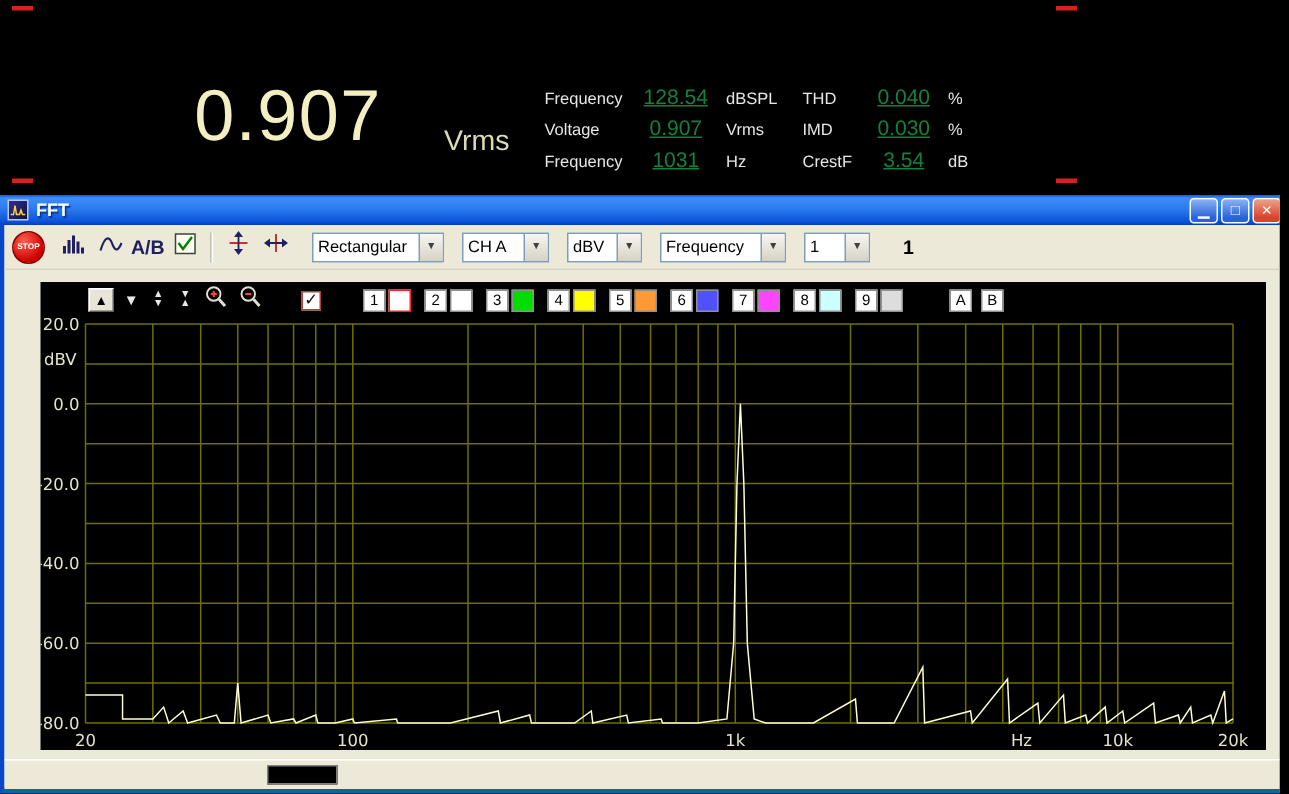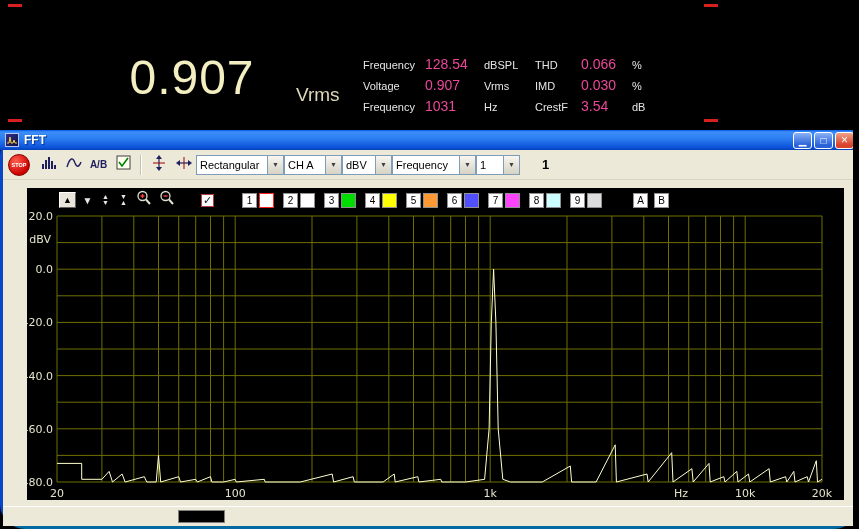--- a/index.html
+++ b/index.html
@@ -8,39 +8,39 @@
   .screen{position:relative;width:853px;height:529px;background:#000;overflow:hidden;}
 
   
   .meter-panel{position:absolute;left:0;top:0;width:859px;height:130px;background:#000;}
   .corner{position:absolute;width:14px;height:3px;background:#d92020;}
   .corner.tl{left:8px;top:4px}.corner.tr{left:704px;top:4px}
   .corner.bl{left:8px;top:119px}.corner.br{left:704px;top:119px}
   .big-value{position:absolute;left:108px;top:50px;width:168px;font-size:48px;color:#f4efc1;text-align:center;letter-spacing:1px;}
   .big-unit{position:absolute;left:296px;top:84px;font-size:19px;color:#dcd8ba;}
   .meter-table{position:absolute;left:363px;top:56px;display:grid;grid-template-columns:62px 58px 52px 46px 50px 26px;row-gap:5px;font-size:11px;color:#e6e6e6;align-items:baseline;}
-  .meter-table .val{font-size:14px;color:#ec4899;text-align:left;padding-right:7px;}
+  .meter-table .val{font-size:14px;color:#15803d;text-align:center;padding-right:7px;text-decoration:underline;}
   .meter-table .unit{padding-left:1px;}
 
   
-  .fft-window{position:absolute;left:0;top:130px;width:859px;height:399px;background:#ece9d8;border-left:3px solid #0847c8;border-right:3px solid #0847c8;border-bottom:4px solid #0369a1;border-radius:25px;}
+  .fft-window{position:absolute;left:0;top:130px;width:859px;height:399px;background:#ece9d8;border-left:3px solid #0847c8;border-right:3px solid #0847c8;border-bottom:4px solid #0369a1;}
   .titlebar{position:absolute;left:-3px;top:0;width:859px;height:20px;display:flex;align-items:center;padding:0 5px;background:linear-gradient(180deg,#0a59e8 0%,#3d8ef8 10%,#2b7cf0 45%,#0a50d8 90%,#063fb0 100%);}
   .app-icon{width:14px;height:14px;background:linear-gradient(135deg,#303090,#101040);border:1px solid #b8c8f0;display:flex;align-items:center;justify-content:center;}
   .title-text{color:#fff;font-weight:bold;font-size:12px;margin-left:5px;text-shadow:1px 1px 1px #00328a;}
   .win-buttons{margin-left:auto;display:flex;gap:2px;}
   .win-btn{width:19px;height:17px;border:1px solid #fff;border-radius:3px;color:#fff;font-size:10px;line-height:15px;text-align:center;background:linear-gradient(180deg,#8ab2f6,#2a63d8 80%);cursor:default;}
   .win-btn.close{background:linear-gradient(180deg,#f0a088,#d8442c 80%);font-size:12px;}
 
   
   .toolbar{position:absolute;left:0;top:20px;width:853px;height:30px;background:#ece9d8;display:flex;align-items:center;padding:0 5px;border-bottom:1px solid #d8d4c4;}
   .tb-btn{width:25px;height:23px;display:flex;align-items:center;justify-content:center;border:1px solid #ece9d8;}
   .stop{width:22px;height:22px;border-radius:50%;background:radial-gradient(circle at 35% 30%,#ff6050,#cc0000 70%);color:#fff;font-size:5.5px;font-weight:bold;display:flex;align-items:center;justify-content:center;border:1px solid #8a0000;margin-right:6px;}
   .tb-sep{width:2px;height:20px;border-left:1px solid #c4c0b0;border-right:1px solid #ffffff;margin:0 4px;}
-  .ab-label{font-size:10px;font-weight:bold;color:#202060;}
-  .combo{height:20px;background:#fff;border:1px solid #7f9db9;display:flex;align-items:center;font-size:11px;margin-left:0;}
+  .ab-label{font-size:13px;font-weight:bold;color:#202060;}
+  .combo{height:20px;background:#fff;border:1px solid #7f9db9;display:flex;align-items:center;font-size:11px;margin-left:12px;}
   .combo .cval{padding:0 3px;flex:1;white-space:nowrap;overflow:hidden;color:#000;}
   .combo .carrow{width:16px;height:18px;background:linear-gradient(180deg,#f8f6f1,#d6d2c4);border-left:1px solid #7f9db9;font-size:7px;display:flex;align-items:center;justify-content:center;color:#404040;}
   .w-rect{width:88px}.w-cha{width:58px}.w-dbv{width:50px}.w-unsm{width:84px}.w-avg{width:44px}
   .avg-count{font-size:13px;font-weight:bold;color:#000;margin-left:22px;}
 
   
   .plot-outer{position:absolute;left:0;top:50px;width:853px;height:326px;background:#ece9d8;}
   .plot-black{position:absolute;left:24px;top:8px;right:12px;bottom:6px;background:#000;}
   .plot-controls{position:absolute;left:0;top:0;right:0;height:24px;display:flex;align-items:center;gap:5px;padding-left:32px;}
   .pc-box{width:17px;height:16px;background:#e8e4d8;border:1px solid #fff;border-right-color:#606060;border-bottom-color:#606060;color:#000;font-size:9px;display:flex;align-items:center;justify-content:center;}
@@ -71,21 +71,21 @@
     <span class="corner tr"></span>
     <span class="corner bl"></span>
     <span class="corner br"></span>
     <div class="big-value">0.907</div>
     <div class="big-unit">Vrms</div>
     <div class="meter-table">
       <span class="lbl">Frequency</span>
       <span class="val">128.54</span>
       <span class="unit">dBSPL</span>
       <span class="lbl">THD</span>
-      <span class="val">0.066</span>
+      <span class="val">0.040</span>
       <span class="unit">%</span>
 
       <span class="lbl">Voltage</span>
       <span class="val">0.907</span>
       <span class="unit">Vrms</span>
       <span class="lbl">IMD</span>
       <span class="val">0.030</span>
       <span class="unit">%</span>
 
       <span class="lbl">Frequency</span>

